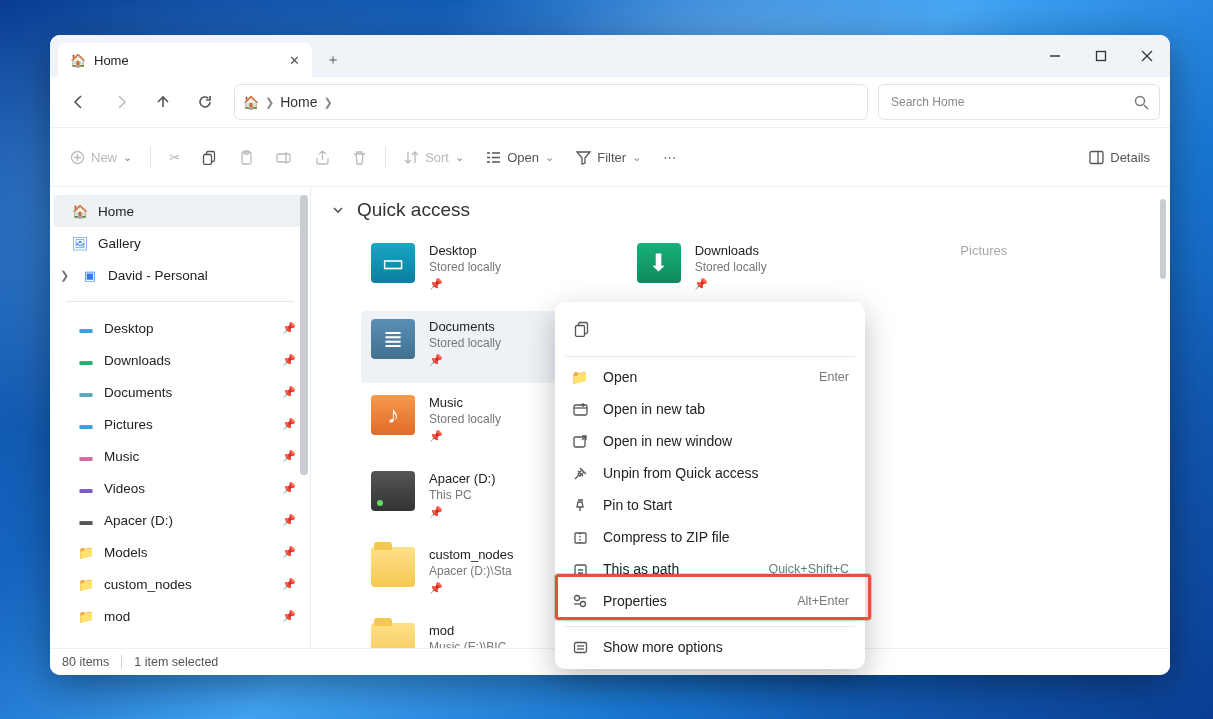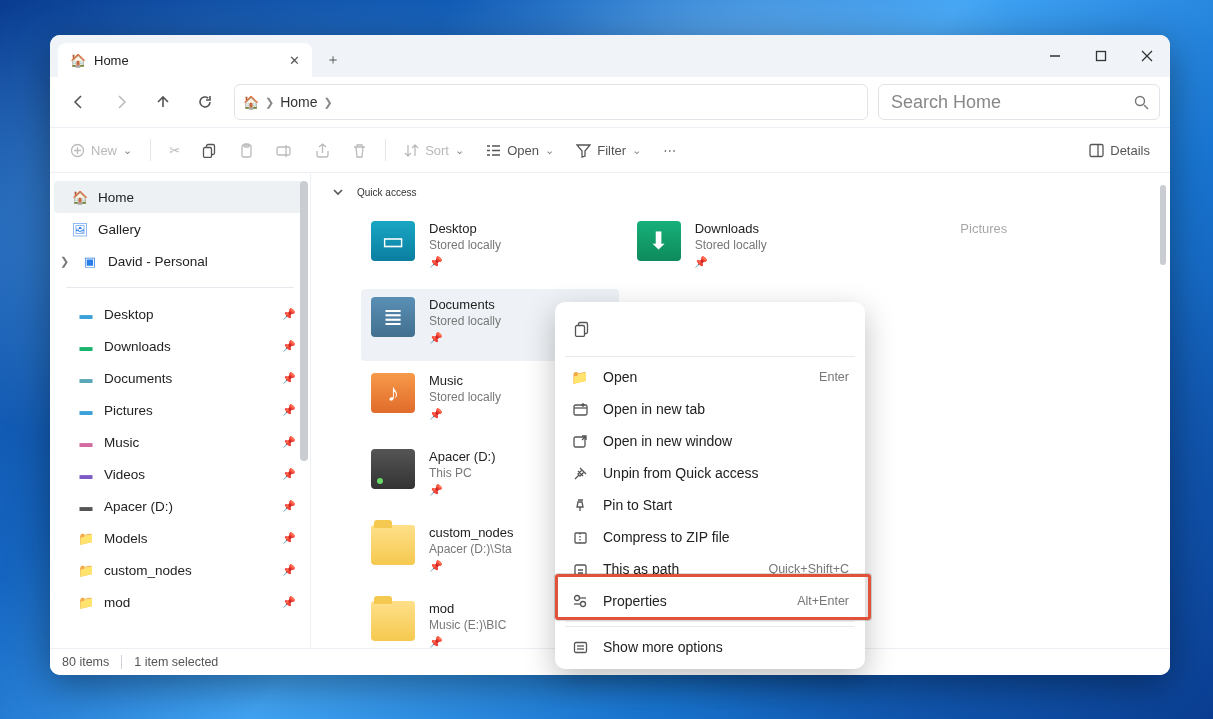--- a/index.html
+++ b/index.html
@@ -127,33 +127,33 @@
     display: flex;
     align-items: center;
     padding: 0 10px;
     color: #888;
     gap: 8px;
   }
   .searchbox input {
     flex: 1;
     border: none;
     outline: none;
-    font-size: 18px;
+    font-size: 12px;
     color: #333;
     background: transparent;
   }
   .searchbox input::placeholder { color: #888; }
   
   .toolbar {
     height: 44px;
     border-top: 1px solid #eceff3;
     border-bottom: 1px solid #eceff3;
     display: flex;
     align-items: center;
-    padding: 0 10px;
+    padding: 7px 10px;
     gap: 2px;
     background: #fff;
   }
   .tbtn {
     height: 32px;
     padding: 0 10px;
     display: flex;
     align-items: center;
     gap: 6px;
     border-radius: 4px;
@@ -240,21 +240,21 @@
     width: 6px;
     height: 80px;
     background: #c9ccd1;
     border-radius: 4px;
   }
   .group-header {
     display: flex;
     align-items: center;
     gap: 12px;
     color: #333;
-    font-size: 10px;
+    font-size: 19px;
     margin-bottom: 14px;
     cursor: pointer;
   }
   .grid {
     display: grid;
     grid-template-columns: 1fr 1fr 1fr;
     gap: 4px 8px;
     margin-left: 30px;
   }
   .cell {

